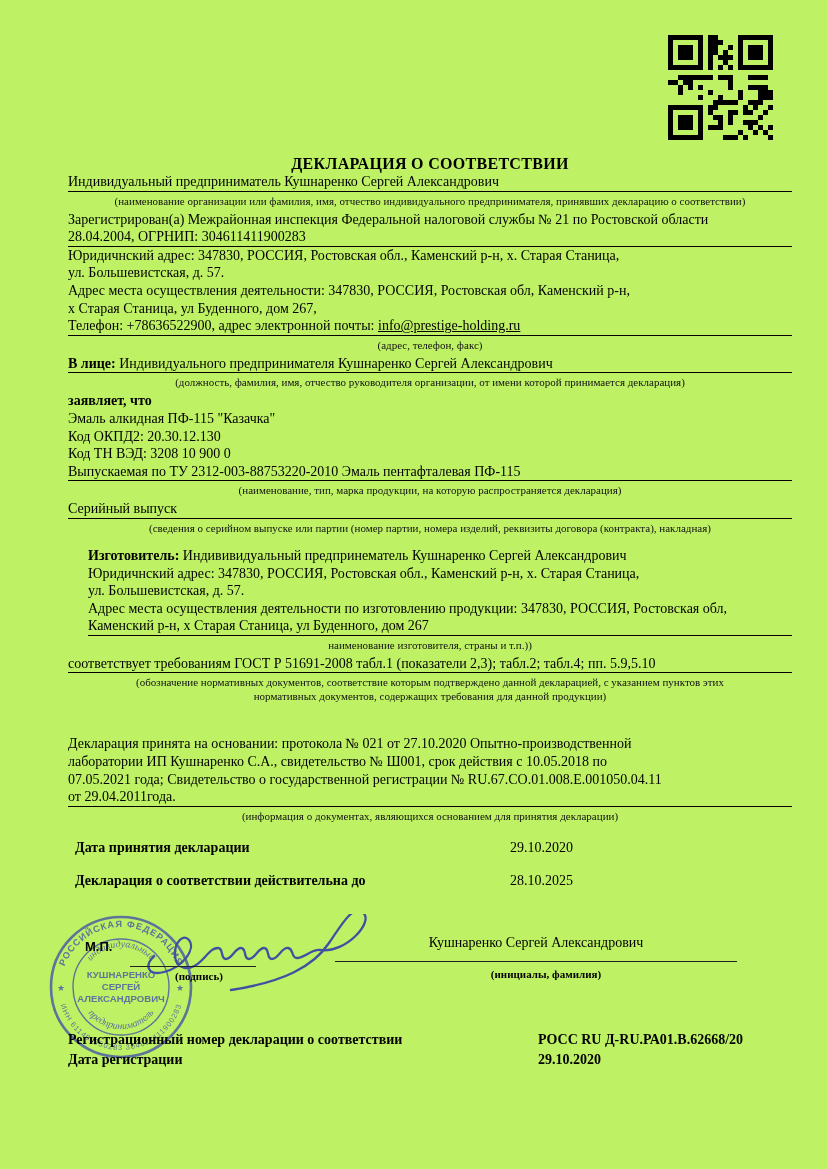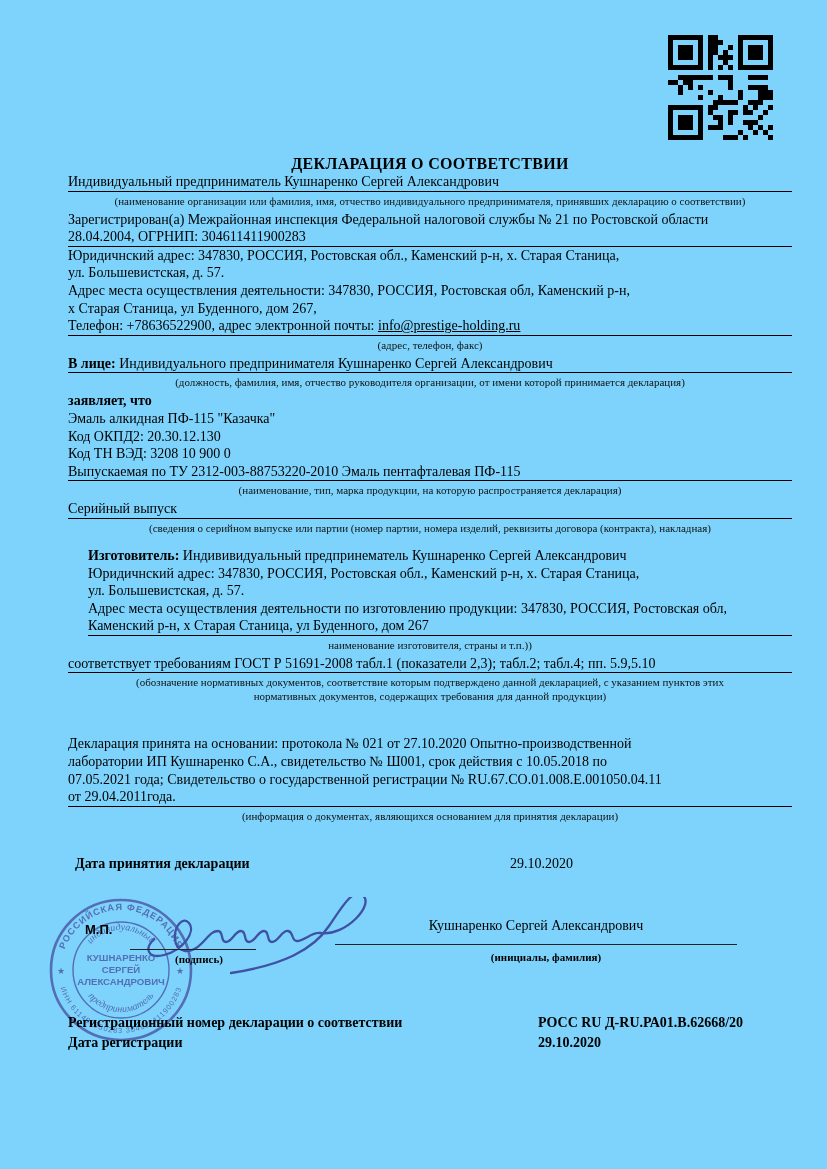--- a/index.html
+++ b/index.html
@@ -1,20 +1,20 @@
 <!DOCTYPE html>
 <html><head>
 <meta charset="utf-8">
 <style>
   * { margin:0; padding:0; box-sizing:border-box; }
   html,body { background:#ffffff; }
   .page {
     position:relative;
     width:827px; height:1169px;
-    background:#7dd3fc;
+    background:#bef264;
     font-family:"Liberation Serif", serif;
     color:#000;
     overflow:hidden;
   }
   .content {
     position:absolute;
     left:68px; top:0;
     width:724px;
   }
   .title {
@@ -321,23 +321,27 @@
     </div>
 
     <div class="u" style="margin-top:32px">
       <div class="line">Декларация принята на основании: протокола № 021 от 27.10.2020 Опытно-производственной</div>
       <div class="line">лаборатории  ИП Кушнаренко С.А., свидетельство № Ш001, срок действия с 10.05.2018 по</div>
       <div class="line">07.05.2021 года; Свидетельство о государственной регистрации № RU.67.СО.01.008.Е.001050.04.11</div>
       <div class="line">от 29.04.2011года.</div>
     </div>
     <div class="cap m">(информация о документах, являющихся основанием для принятия декларации)</div>
 
-    <div class="row" style="margin-top:32px">
+    <div class="row" style="margin-top:16px">
       <b>Дата принятия декларации</b>
       <span class="val">29.10.2020</span>
+    </div>
+    <div class="row" style="margin-top:15px">
+      <b>Декларация о соответствии действительна до</b>
+      <span class="val">28.10.2025</span>
     </div>
 
     <div class="sigzone">
 
       <svg class="stamp" width="146" height="146" viewBox="0 0 146 146">
         <defs>
           <path id="sp-top-out" d="M 13,73 A 60,60 0 0 1 133,73"></path>
           <path id="sp-bot-out" d="M 10,73 A 63,63 0 0 0 136,73"></path>
           <path id="sp-top-in" d="M 33,73 A 40,40 0 0 1 113,73"></path>
           <path id="sp-bot-in" d="M 31,73 A 42,42 0 0 0 115,73"></path>

